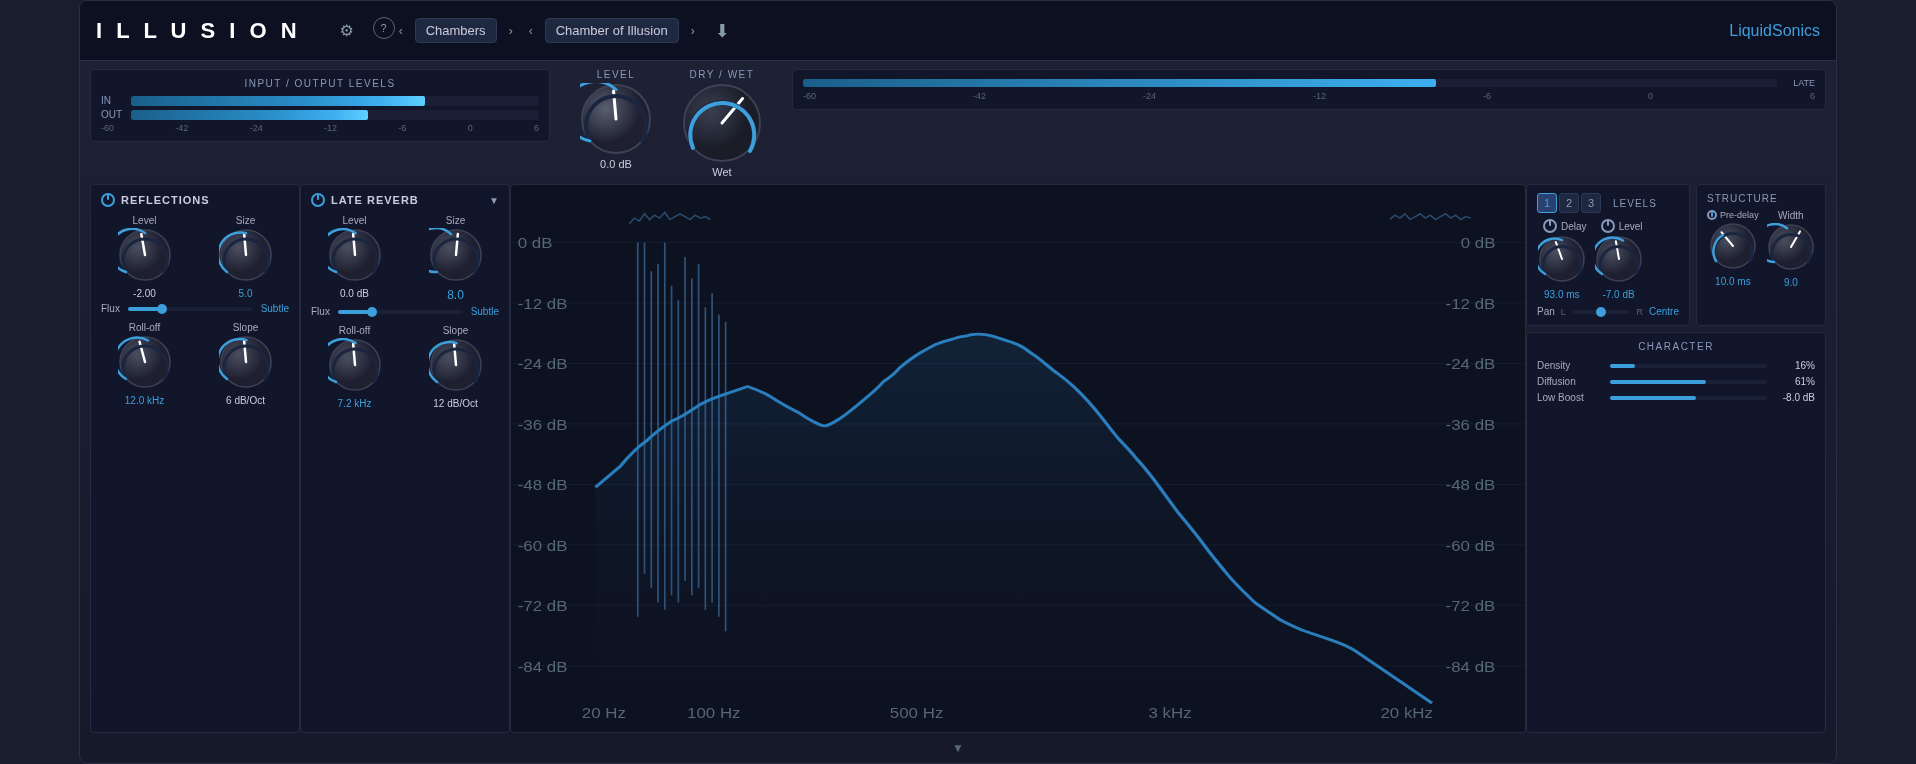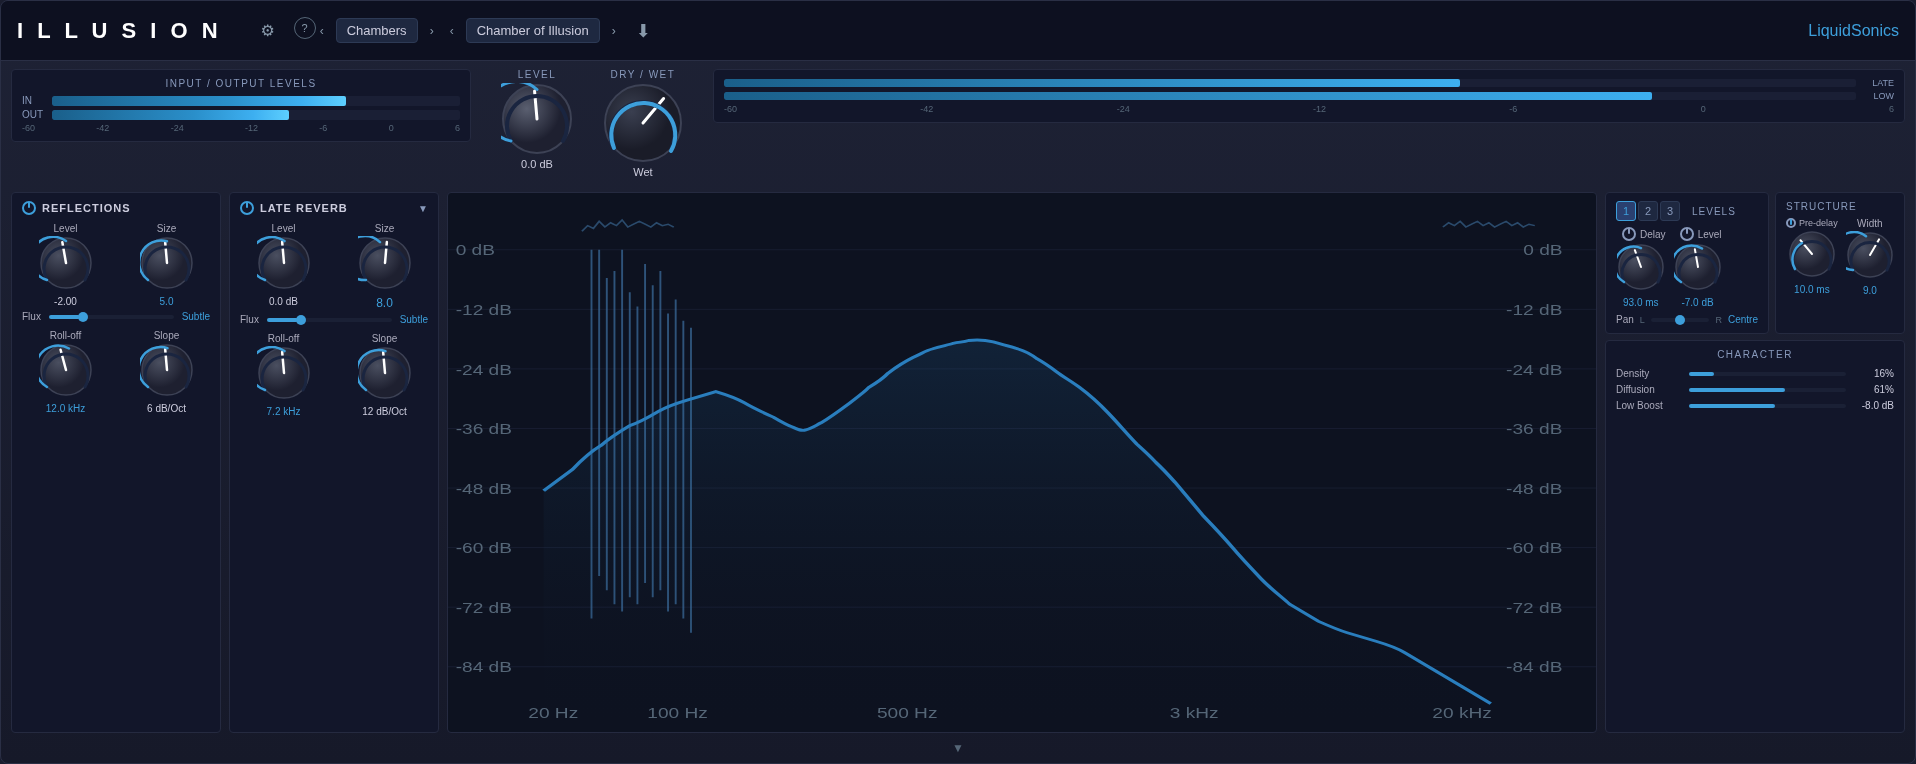--- a/index.html
+++ b/index.html
@@ -5,21 +5,21 @@
     * { margin: 0; padding: 0; box-sizing: border-box; }
     body {
       background: #1a1d2e;
       font-family: 'Arial', sans-serif;
       display: flex;
       justify-content: center;
       align-items: center;
       min-height: 100vh;
     }
     .plugin-container {
-      width: 1916px;
+      width: 1758px;
       height: 764px;
       background: linear-gradient(180deg, #1e2235 0%, #161929 100%);
       border: 1px solid #2a2f45;
       border-radius: 8px;
       overflow: hidden;
       position: relative;
     }
 
     
     .header {
@@ -223,23 +223,21 @@
       color: #8899bb;
       font-size: 9px;
       width: 32px;
       text-align: right;
     }
 
     
     .bottom-row {
       display: flex;
       flex: 1;
-      gap: 8px;
       min-height: 0;
-      margin-top: 8px;
     }
 
     
     .panel {
       background: #12162a;
       border: 1px solid #252a40;
       border-radius: 4px;
       padding: 8px 10px;
     }
 
@@ -568,26 +566,20 @@
         </div>
       </div>
 
       <div class="reverb-levels panel">
         <div class="rl-meter-row">
           <div class="rl-bar-container">
             <div class="rl-bar" style="width:65%"></div>
           </div>
           <span class="rl-label">LATE</span>
         </div>
-        <div class="rl-meter-row">
-          <div class="rl-bar-container">
-            <div class="rl-bar" style="width:82%"></div>
-          </div>
-          <span class="rl-label">LOW</span>
-        </div>
         <div class="meter-scale">
           <span>-60</span>
           <span>-42</span>
           <span>-24</span>
           <span>-12</span>
           <span>-6</span>
           <span>0</span>
           <span>6</span>
         </div>
       </div>

